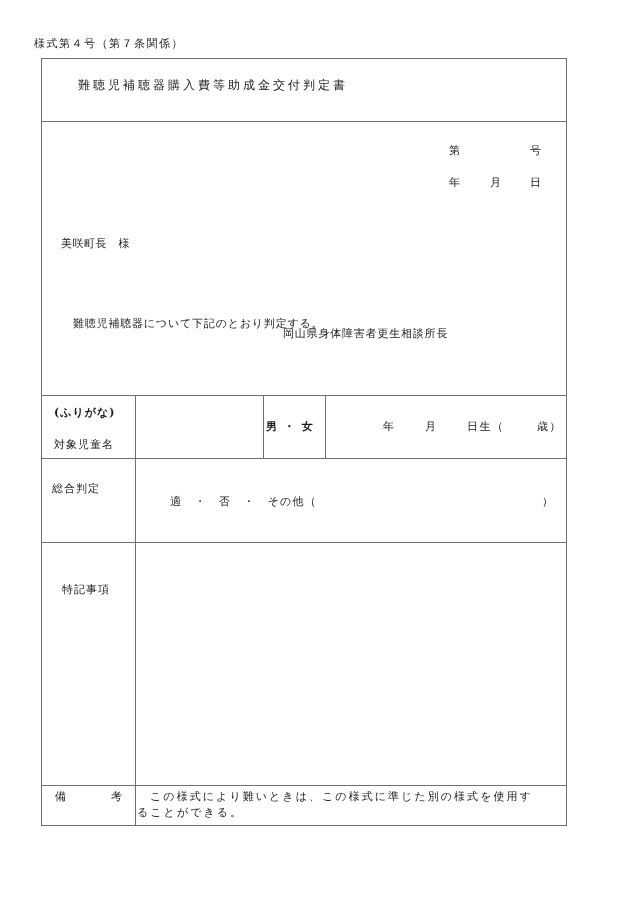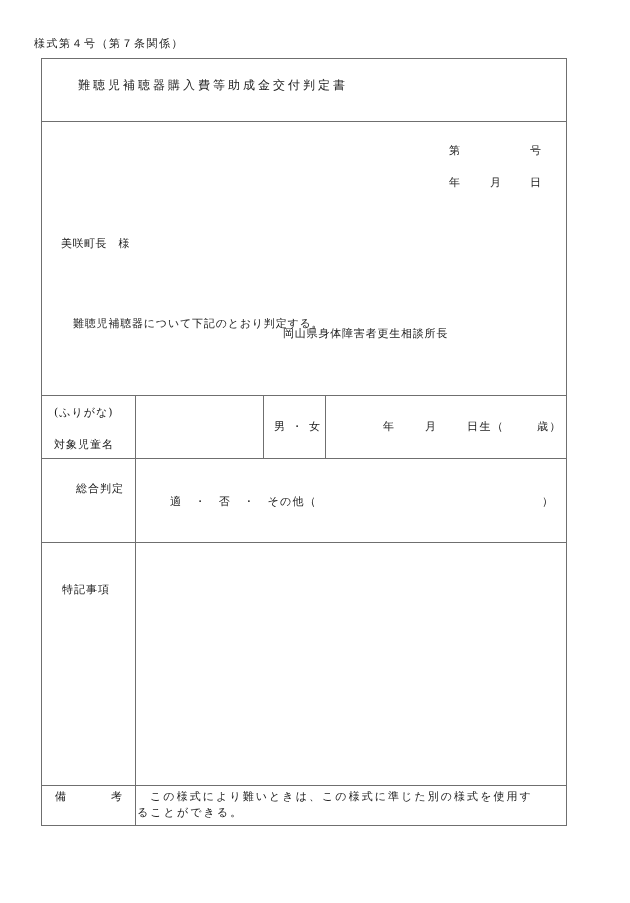--- a/index.html
+++ b/index.html
@@ -34,30 +34,30 @@
 <div class="abs sm" style="left:449px; top:143px;">第</div>
 <div class="abs sm" style="left:530px; top:143px;">号</div>
 <div class="abs sm" style="left:449px; top:175px;">年</div>
 <div class="abs sm" style="left:490px; top:175px;">月</div>
 <div class="abs sm" style="left:530px; top:175px;">日</div>
 
 <div class="abs sm" style="left:61px; top:236px; letter-spacing:0.5px;text-align:right;">美咲町長　様</div>
 <div class="abs sm" style="left:283px; top:279px; letter-spacing:0.8px;margin-top:47px;">岡山県身体障害者更生相談所長</div>
 <div class="abs sm" style="left:73px; top:316px; letter-spacing:0.8px;">難聴児補聴器について下記のとおり判定する。</div>
 
-<div class="abs sm" style="left:54px; top:405px; letter-spacing:1px;">(ふりがな)</div>
+<div class="abs sm" style="left:54px; top:405px; letter-spacing:1px;font-weight:bold;">(ふりがな)</div>
 <div class="abs sm" style="left:54px; top:437px; letter-spacing:1px;">対象児童名</div>
 <div class="abs" style="left:137px; top:397px; width:124px; height:59px;"></div>
-<div class="abs sm" style="left:274px; top:419px;">男 ・ 女</div>
+<div class="abs sm" style="left:266px; top:419px;font-weight:bold;">男 ・ 女</div>
 <div class="abs sm" style="left:383px; top:419px;">年</div>
 <div class="abs sm" style="left:425px; top:419px;">月</div>
 <div class="abs sm" style="left:467px; top:419px;">日生（</div>
 <div class="abs sm" style="left:537px; top:419px;">歳）</div>
 
-<div class="abs sm" style="left:76px; top:481px; letter-spacing:1px;font-family:Liberation Serif, serif;">総合判定</div>
+<div class="abs sm" style="left:52px; top:481px; letter-spacing:1px;font-family:Liberation Serif, serif;">総合判定</div>
 <div class="abs sm" style="left:170px; top:494px; letter-spacing:1.2px;">適　・　否　・　その他（</div>
 <div class="abs sm" style="left:542px; top:494px;">）</div>
 
 <div class="abs sm" style="left:62px; top:582px; letter-spacing:1px;">特記事項</div>
 <div class="abs" style="left:137px; top:545px; width:428px; height:238px;"></div>
 
 <div class="abs sm" style="left:55px; top:789px;">備</div>
 <div class="abs sm" style="left:111px; top:789px;">考</div>
 <div class="abs sm" style="left:137px; top:789px; letter-spacing:2.05px;text-align:center;">　この様式により難いときは、この様式に準じた別の様式を使用す</div>
 <div class="abs sm" style="left:137px; top:805px; letter-spacing:2.05px;">ることができる。</div>

